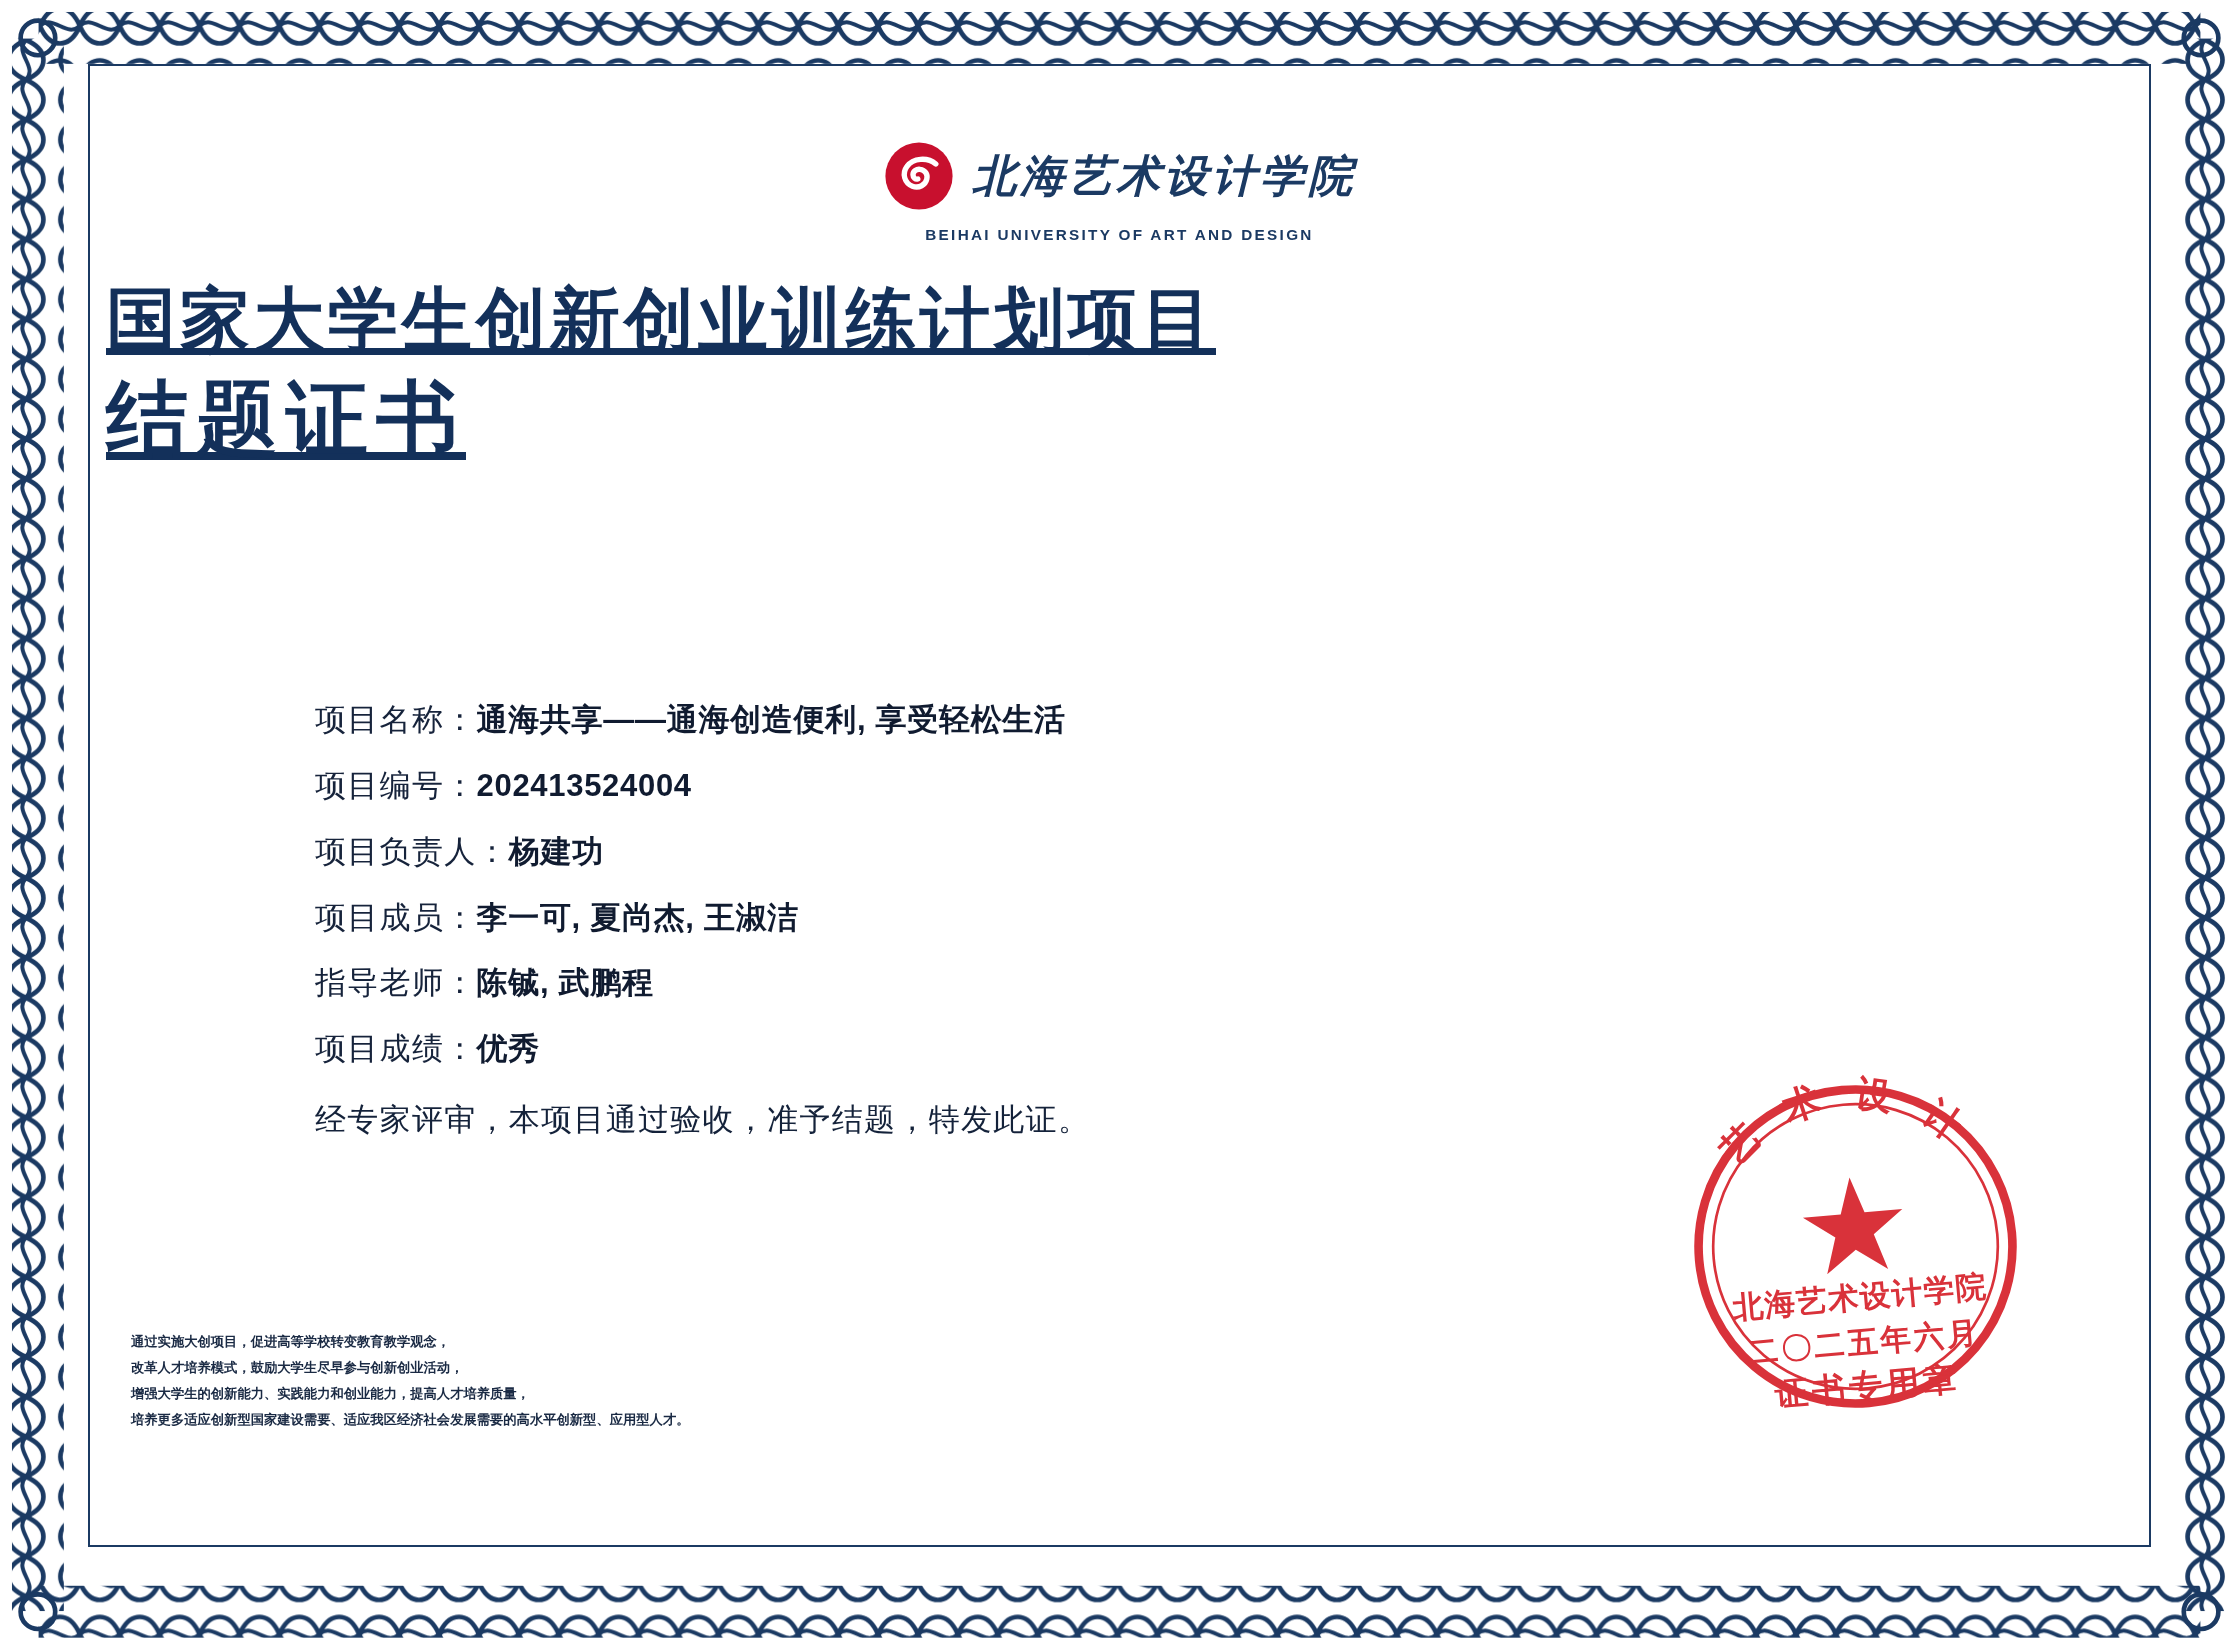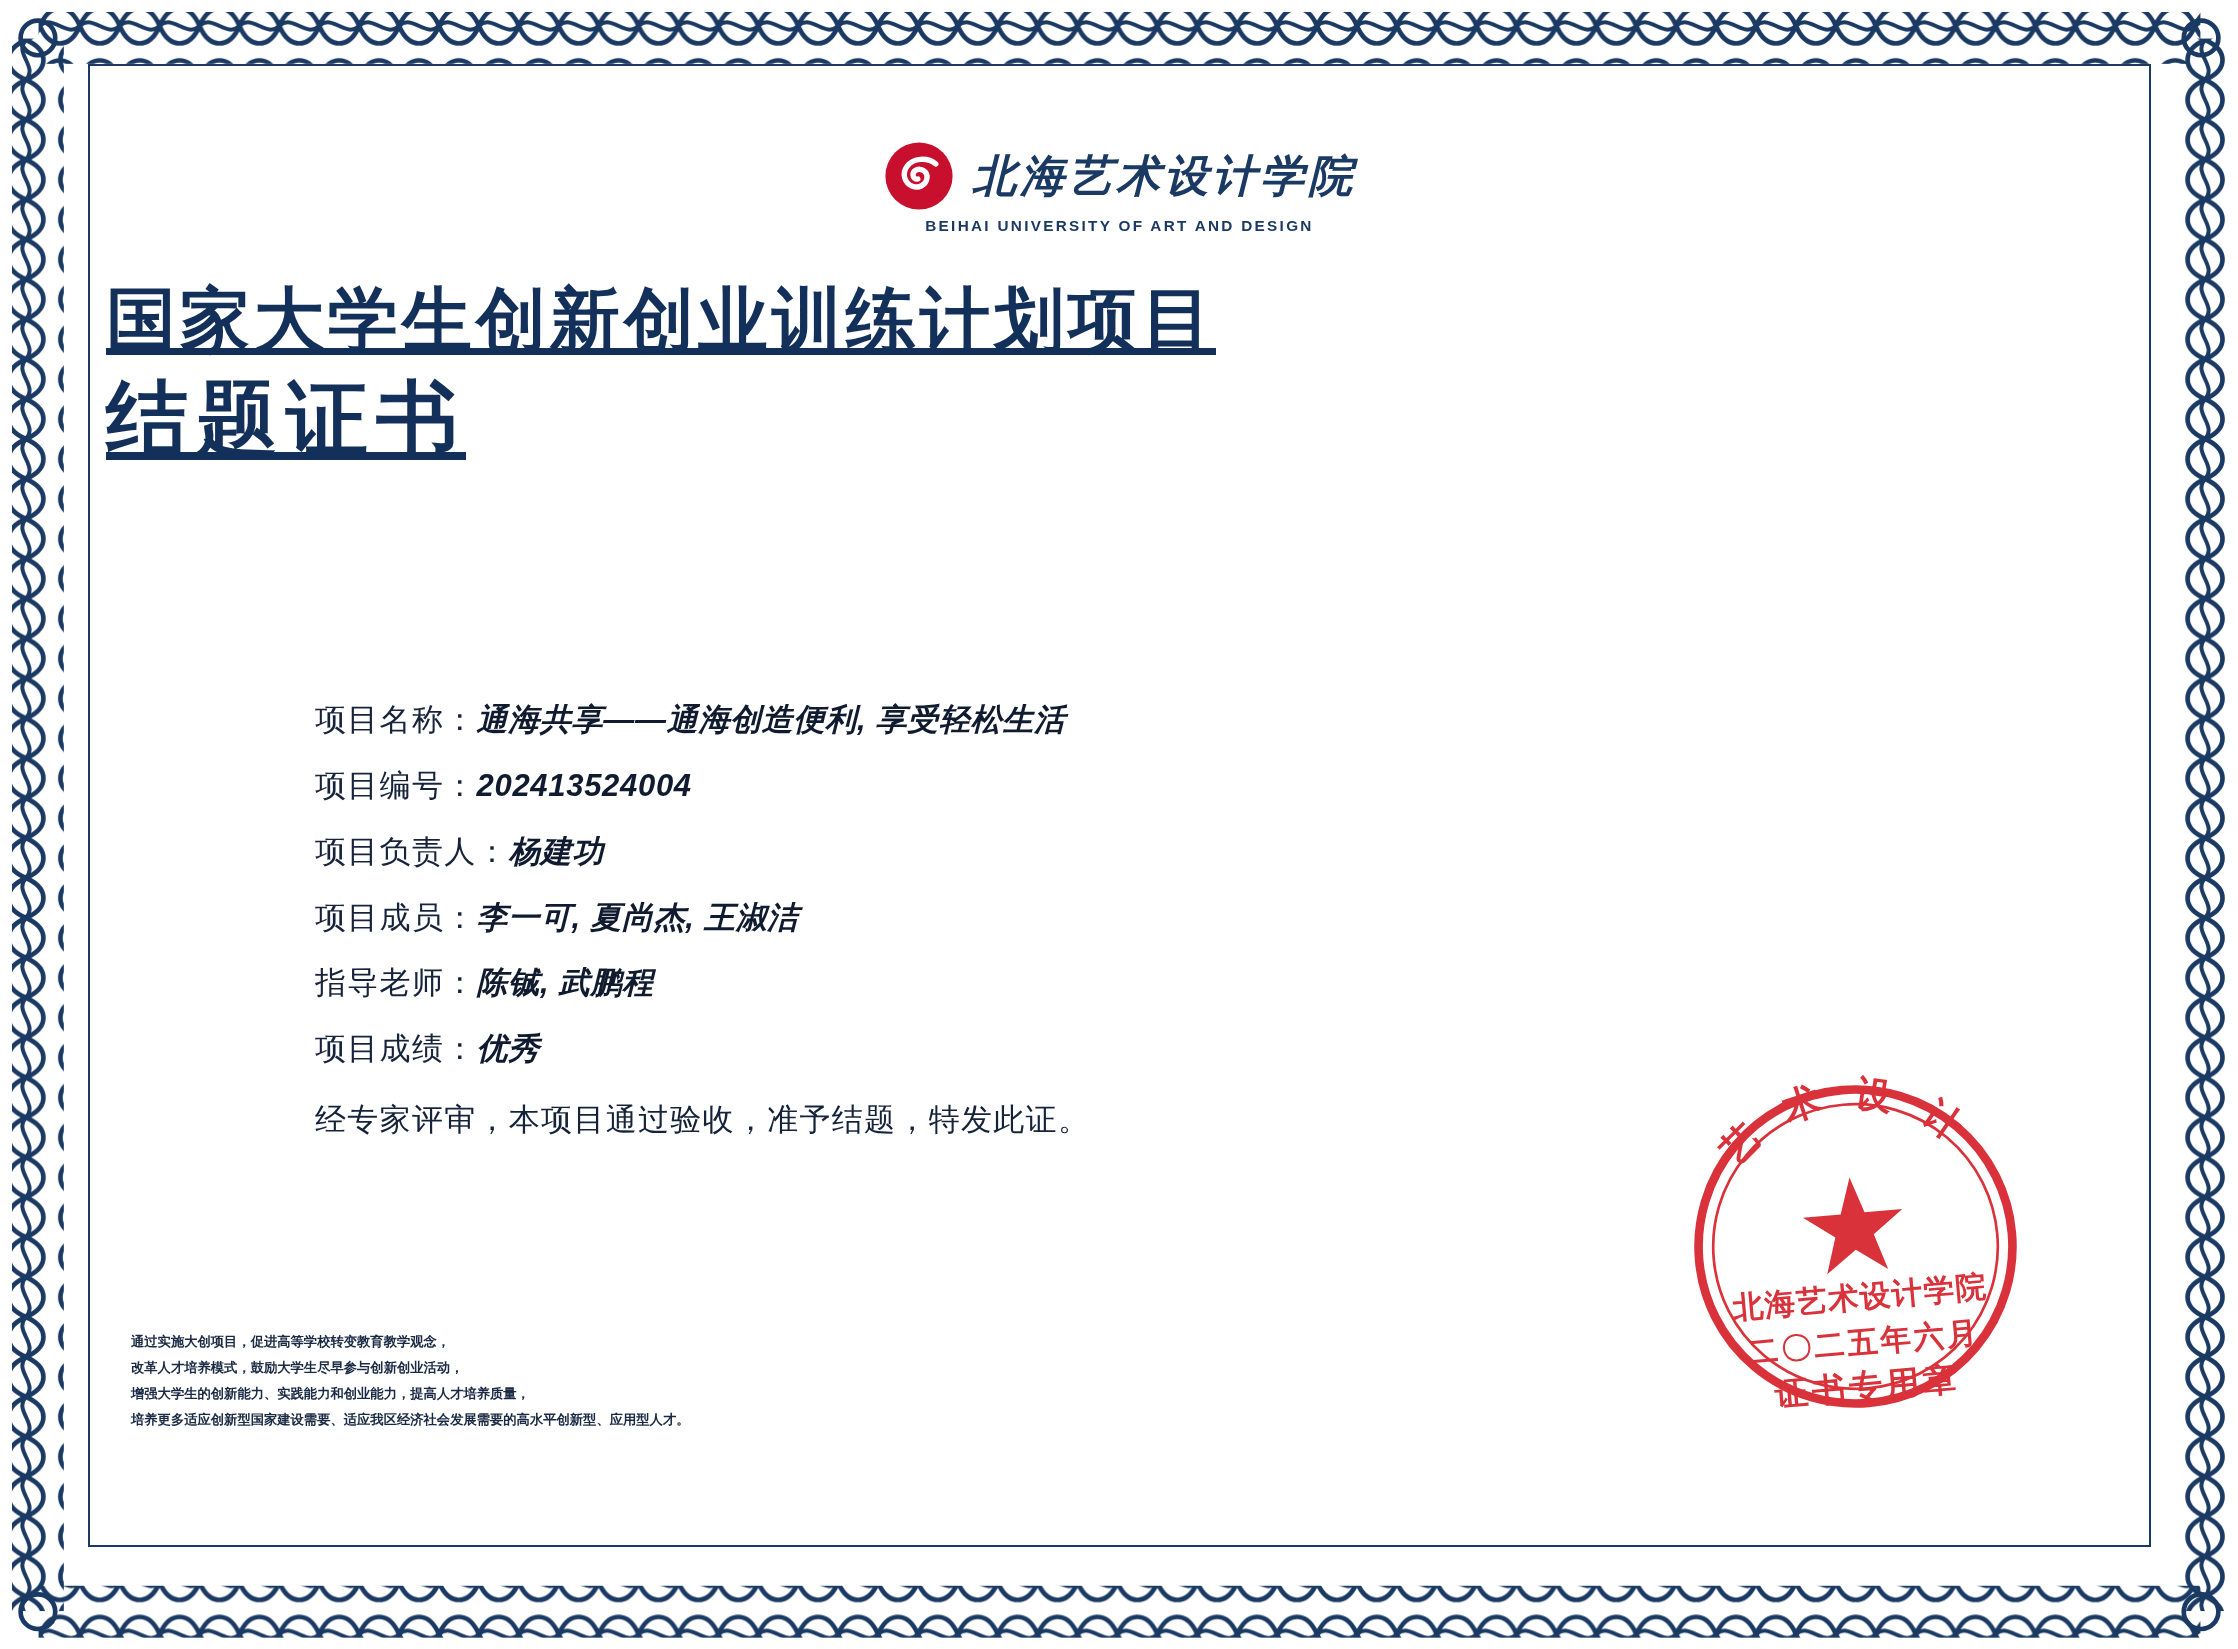--- a/index.html
+++ b/index.html
@@ -72,21 +72,21 @@
   .logo-cn {
     font-family: "Liberation Serif", "DejaVu Serif", serif;
     font-size: 44px;
     font-weight: 700;
     color: #1b3a63;
     letter-spacing: 4px;
     font-style: italic;
     white-space: nowrap;
   }
   .logo-en {
-    margin-top: 5px;
+    margin-top: 14px;
     font-size: 15.3px;
     letter-spacing: 2.3px;
     color: #1b3a63;
     font-weight: 700;
     white-space: nowrap;
   }
 
   
   .title-block {
     position: absolute;
@@ -133,21 +133,20 @@
   .field-label {
     flex: 0 0 auto;
     letter-spacing: 1.3px;
     color: #16233b;
   }
   .field-value {
     flex: 1 1 auto;
     font-weight: 700;
     color: #101b30;
     letter-spacing: 0.7px;
-    font-style: italic;
   }
   .statement {
     margin-top: 29px;
     font-size: 31px;
     letter-spacing: 1.3px;
     color: #14223a;
   }
 
   
   .footnote {

